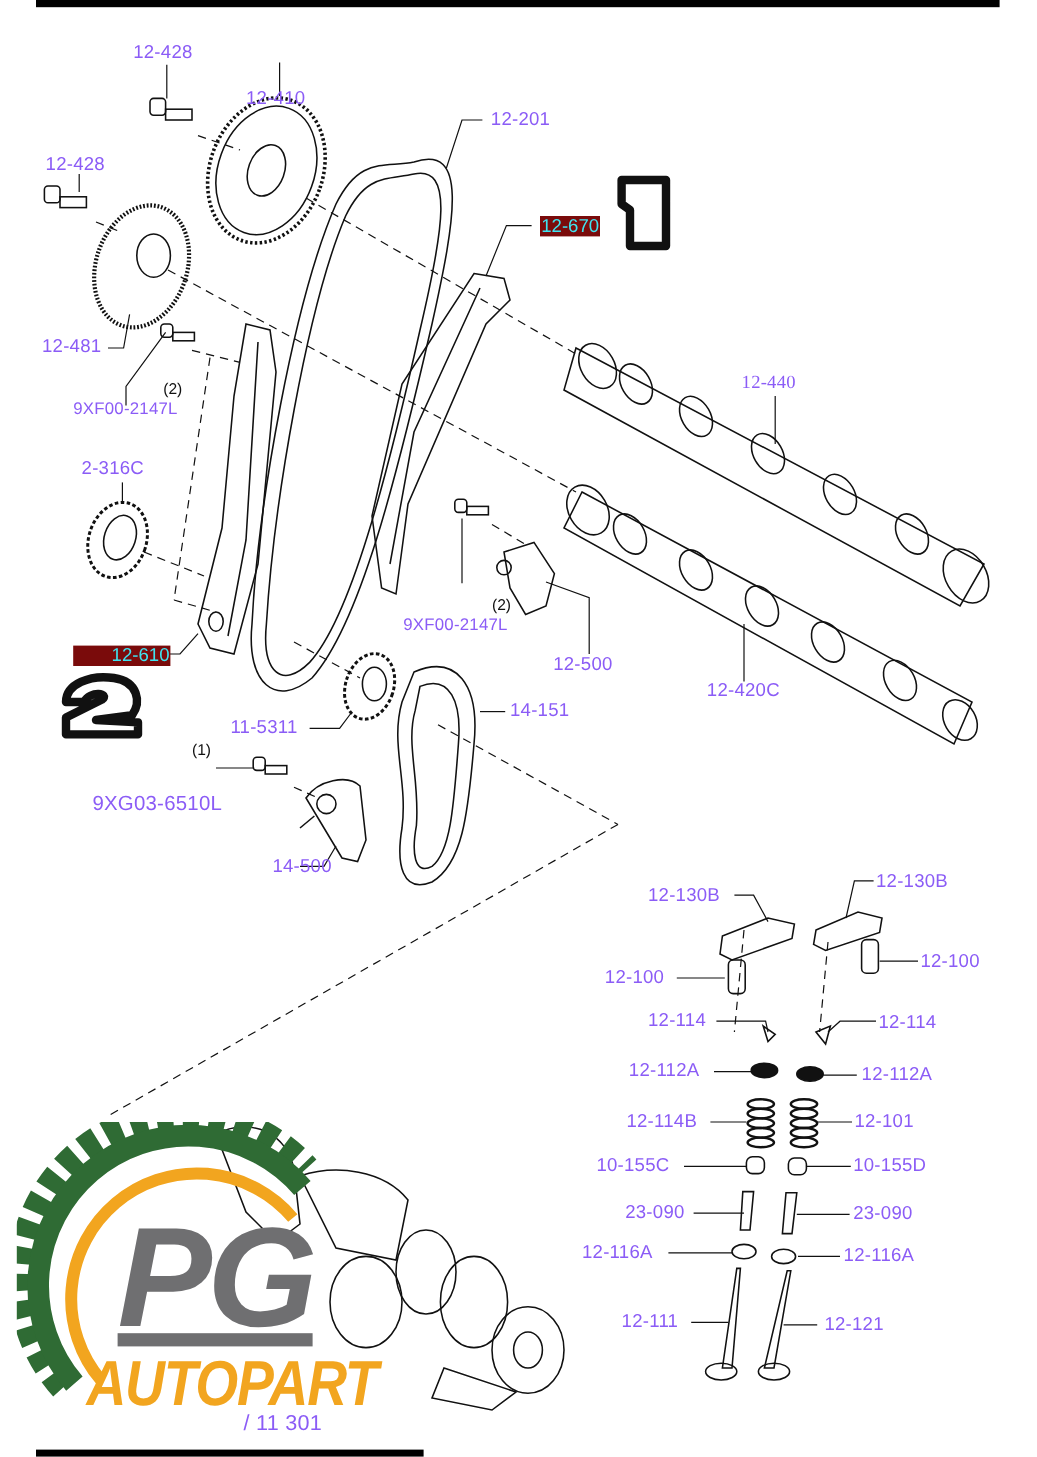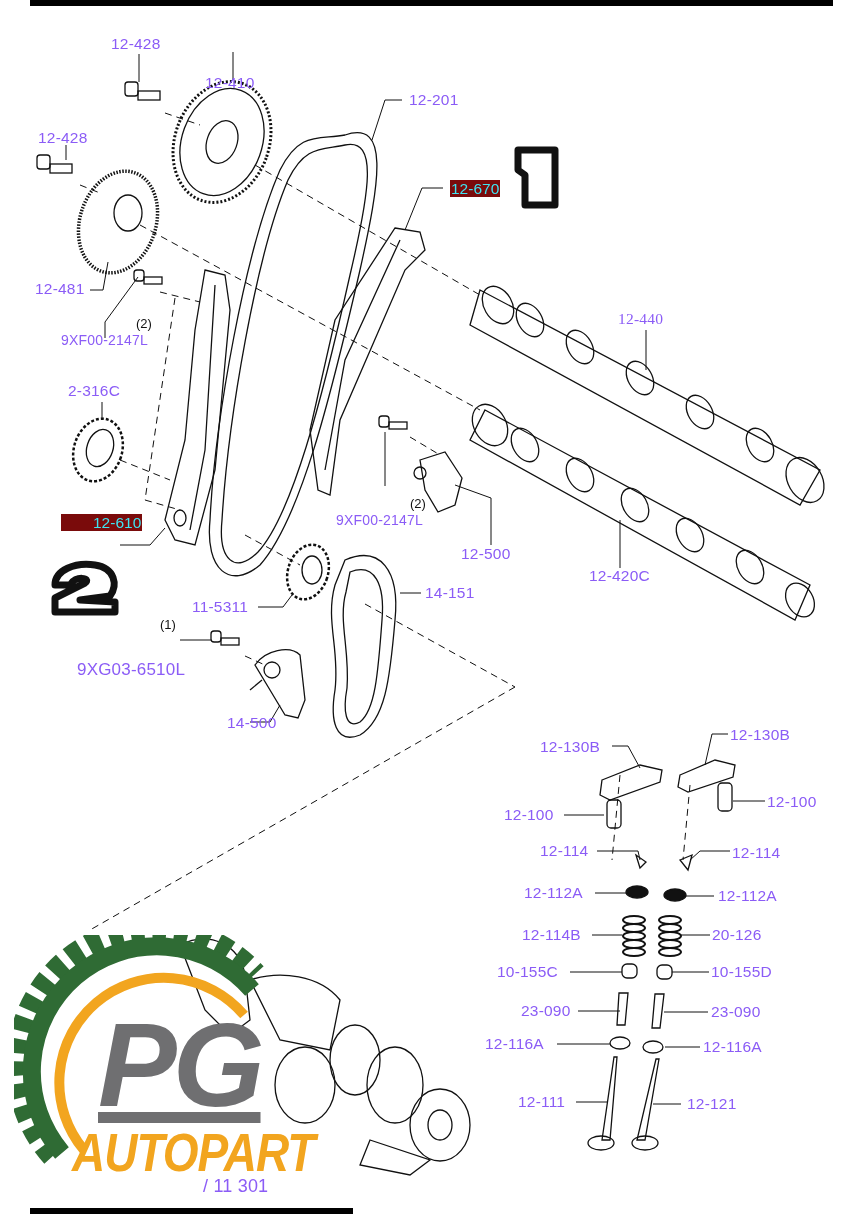--- a/index.html
+++ b/index.html
@@ -233,37 +233,37 @@
 <div class="lbl" style="left:409px;top:92px;">12-201</div>
 <div class="hl" style="left:450px;top:180px;">12-670</div>
 <div class="lbl" style="left:35px;top:281px;">12-481</div>
 <div class="qty" style="left:136px;top:317px;">(2)</div>
 <div class="lbl" style="left:61px;top:332px;font-size:14px;">9XF00-2147L</div>
 <div class="lbl" style="left:618px;top:311px;font-family:Liberation Serif, serif;">12-440</div>
 <div class="lbl" style="left:68px;top:383px;">2-316C</div>
 <div class="qty" style="left:410px;top:497px;">(2)</div>
 <div class="lbl" style="left:336px;top:512px;font-size:14px;">9XF00-2147L</div>
 <div class="lbl" style="left:461px;top:546px;">12-500</div>
-<div class="hl" style="left:61px;top:514px;padding-left:32px;">12-610</div>
+<div class="hl" style="left:61px;top:538px;padding-left:32px;">12-610</div>
 <div class="lbl" style="left:589px;top:568px;">12-420C</div>
 <div class="lbl" style="left:192px;top:599px;">11-5311</div>
 <div class="lbl" style="left:425px;top:585px;">14-151</div>
 <div class="qty" style="left:160px;top:618px;">(1)</div>
 <div class="lbl" style="left:77px;top:662px;font-size:17px;">9XG03-6510L</div>
 <div class="lbl" style="left:190px;top:715px;margin-left:37px;">14-500</div>
 <div class="lbl" style="left:540px;top:739px;">12-130B</div>
 <div class="lbl" style="left:730px;top:727px;">12-130B</div>
 <div class="lbl" style="left:504px;top:807px;">12-100</div>
 <div class="lbl" style="left:767px;top:794px;">12-100</div>
 <div class="lbl" style="left:540px;top:843px;">12-114</div>
 <div class="lbl" style="left:732px;top:845px;">12-114</div>
 <div class="lbl" style="left:524px;top:885px;">12-112A</div>
 <div class="lbl" style="left:718px;top:888px;">12-112A</div>
 <div class="lbl" style="left:522px;top:927px;">12-114B</div>
-<div class="lbl" style="left:712px;top:927px;">20-126</div>
+<div class="lbl" style="left:712px;top:927px;">12-101</div>
 <div class="lbl" style="left:497px;top:964px;">10-155C</div>
 <div class="lbl" style="left:711px;top:964px;">10-155D</div>
 <div class="lbl" style="left:521px;top:1003px;">23-090</div>
 <div class="lbl" style="left:711px;top:1004px;">23-090</div>
 <div class="lbl" style="left:485px;top:1036px;">12-116A</div>
 <div class="lbl" style="left:703px;top:1039px;">12-116A</div>
 <div class="lbl" style="left:518px;top:1094px;">12-111</div>
 <div class="lbl" style="left:687px;top:1096px;">12-121</div>
 <div class="lbl" style="left:203px;top:1178px;font-size:18px;">/ 11 301</div>
 

